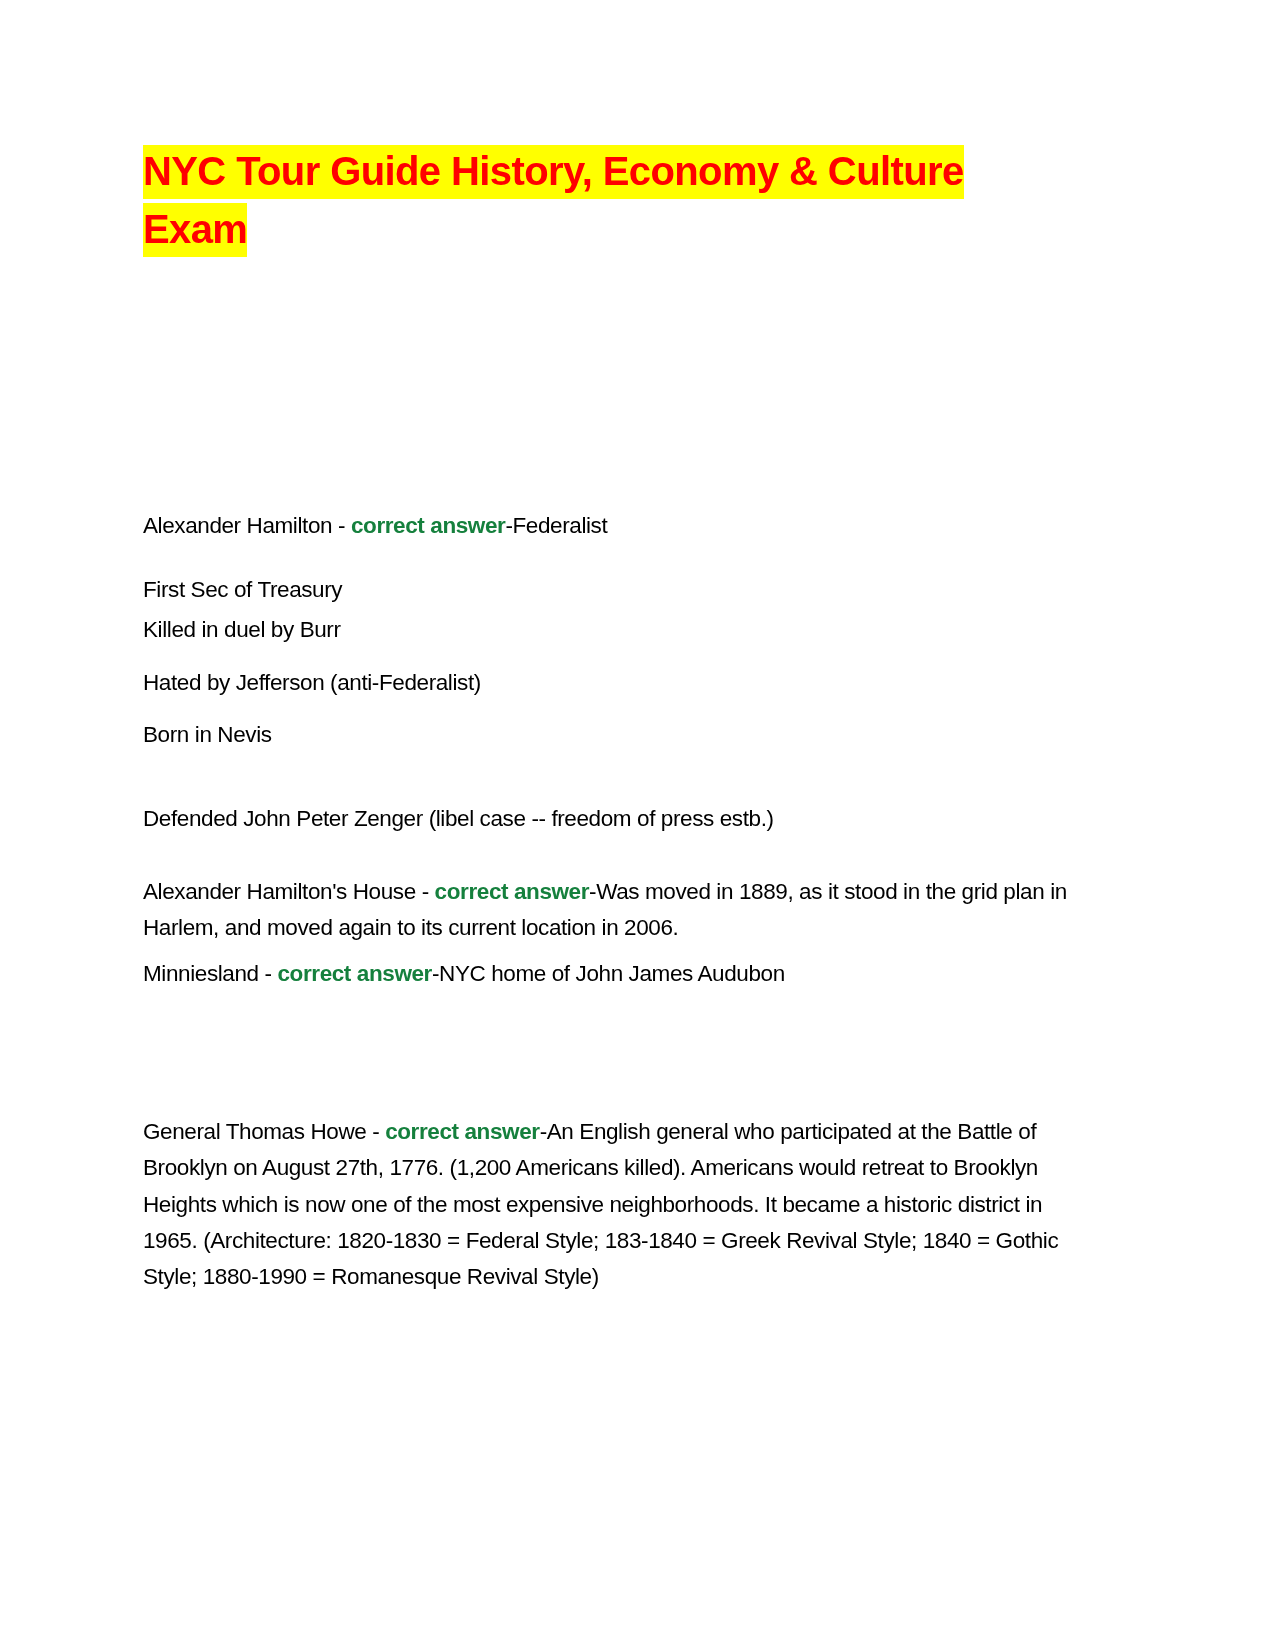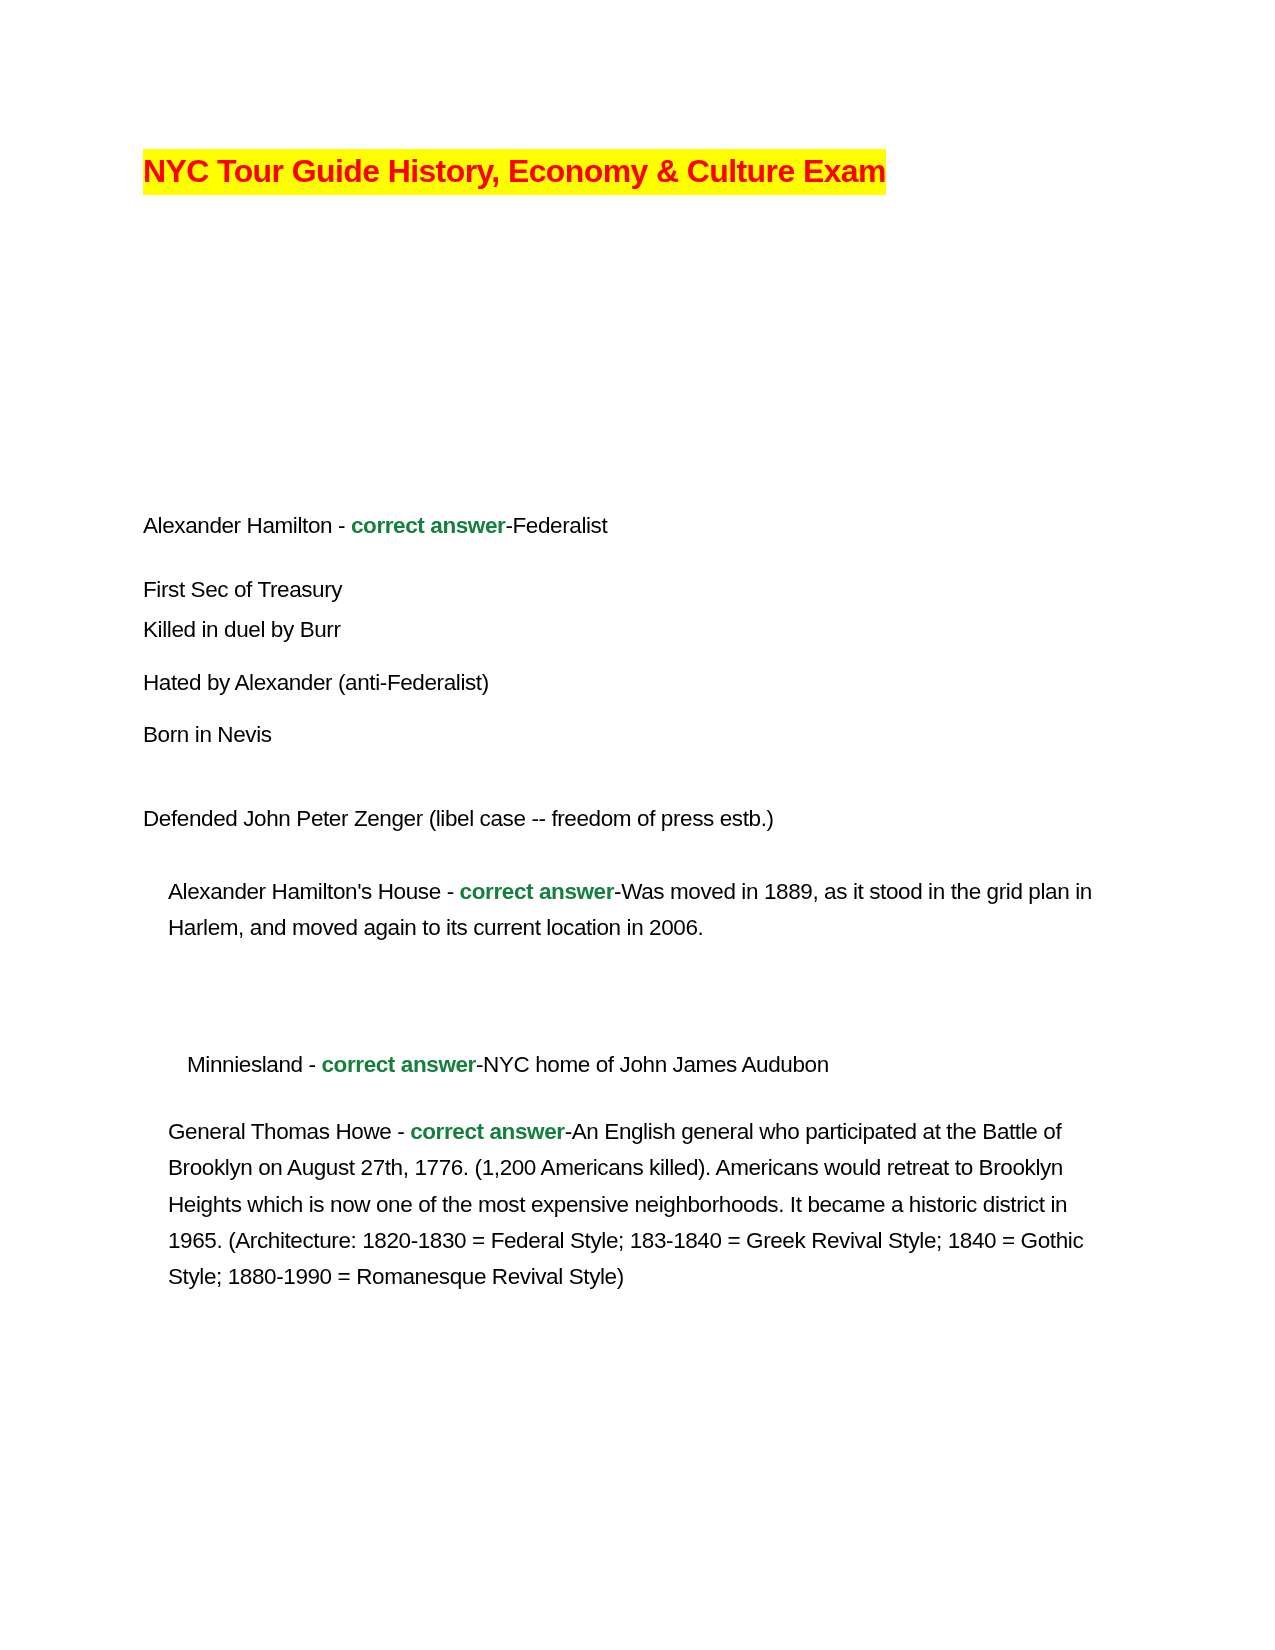--- a/index.html
+++ b/index.html
@@ -1,50 +1,50 @@
 <!DOCTYPE html>
 <html><head>
 <meta charset="utf-8">
 <style>
   html, body { margin: 0; padding: 0; background: #ffffff; }
   body { width: 1275px; height: 1650px; position: relative; overflow: hidden;
          font-family: "Liberation Sans", "DejaVu Sans", sans-serif; color: #000; }
   .page { position: absolute; left: 143px; top: 142px; width: 920px; }
-  .title { margin: 0; font-weight: bold; font-size: 32px; line-height: 58px; color: #ff0000; letter-spacing: -0.6px; }
+  .title { margin: 0; font-weight: bold; font-size: 40px; line-height: 58px; color: #ff0000; letter-spacing: -0.6px; }
   .title span { background: #ffff00; padding: 4px 0 6px 0; }
   .entries { position: absolute; left: 143px; top: 0; width: 925px; font-size: 22.5px; letter-spacing: -0.4px; }
   .line { position: absolute; left: 0; white-space: nowrap; line-height: 36px; }
-  .para { position: absolute; left: 0; width: 925px; line-height: 36.3px; margin-left: 25px; }
+  .para { position: absolute; left: 0; width: 925px; line-height: 36.3px; }
   .ca { color: #15803d; font-weight: bold; }
 </style>
 </head>
 <body>
 
 <div class="page">
   <h1 class="title">
     <span>NYC Tour Guide History, Economy &amp; Culture Exam</span><br>
     <br>
   </h1>
 </div>
 
 <div class="entries">
 
   <div class="line" style="top:508px;">
     <span>Alexander Hamilton - </span><span class="ca">correct answer</span><span>-Federalist</span>
   </div>
   <div class="line" style="top:572px;">First Sec of Treasury</div>
   <div class="line" style="top:612px;">Killed in duel by Burr</div>
-  <div class="line" style="top:665px;">Hated by Alexander (anti-Federalist)</div>
+  <div class="line" style="top:665px;">Hated by Jefferson (anti-Federalist)</div>
   <div class="line" style="top:717px;text-align:center;">Born in Nevis</div>
   <div class="line" style="top:769px;margin-top:32px;">Defended John Peter Zenger (libel case -- freedom of press estb.)</div>
 
   <div class="para" style="top:874px;">
     <span>Alexander Hamilton's House - </span><span class="ca">correct answer</span><span>-Was moved in 1889, as it stood in the grid plan in Harlem, and moved again to its current location in 2006.</span>
   </div>
 
-  <div class="line" style="top:1047px;margin-left:44px;">
+  <div class="line" style="top:956px;">
     <span>Minniesland - </span><span class="ca">correct answer</span><span>-NYC home of John James Audubon</span>
   </div>
 
   <div class="para" style="top:1114px;">
     <span>General Thomas Howe - </span><span class="ca">correct answer</span><span>-An English general who participated at the Battle of Brooklyn on August 27th, 1776. (1,200 Americans killed). Americans would retreat to Brooklyn Heights which is now one of the most expensive neighborhoods. It became a historic district in 1965. (Architecture: 1820-1830 = Federal Style; 183-1840 = Greek Revival Style; 1840 = Gothic Style; 1880-1990 = Romanesque Revival Style)</span>
   </div>
 </div>
 
 </body></html>

